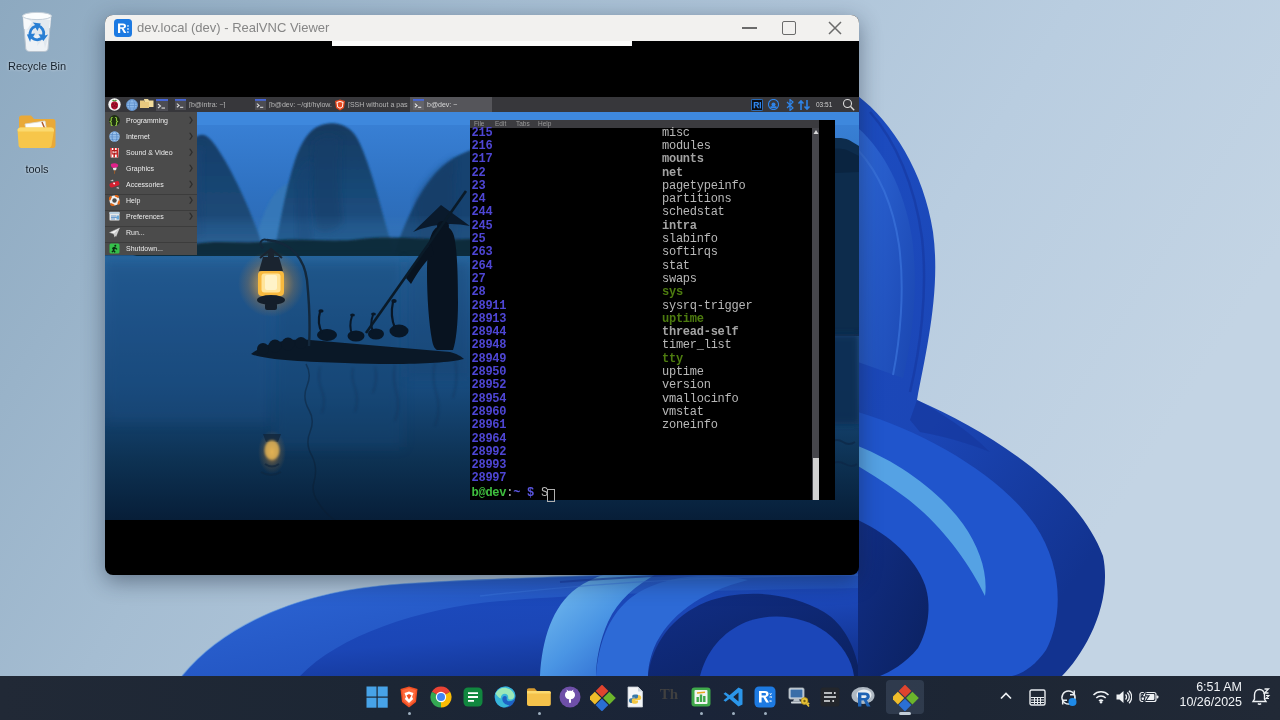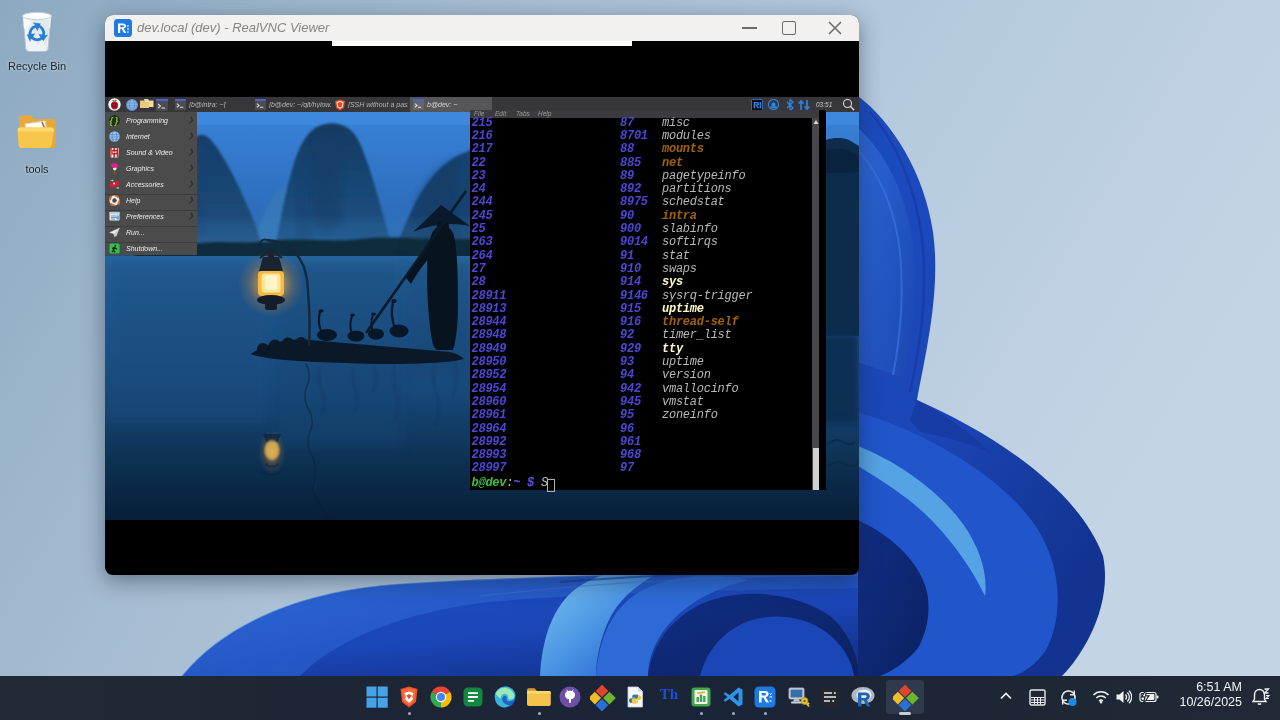--- a/index.html
+++ b/index.html
@@ -1,20 +1,20 @@
 <!DOCTYPE html>
 <html><head><meta charset="utf-8">
 <style>
 html,body{margin:0;padding:0;width:1280px;height:720px;overflow:hidden;background:#b4c8da;font-family:"Liberation Sans",sans-serif;}
 .a{position:absolute;}
 #desk{width:1280px;height:720px;position:relative;overflow:hidden;}
 .dlabel{color:#14202c;font-size:11px;text-align:center;width:86px;text-shadow:0 0 3px rgba(255,255,255,.7);}
 .tcol{position:absolute;top:6.7px;margin:0;font-family:"Liberation Mono",monospace;font-size:12px;line-height:13.3px;letter-spacing:-0.25px;font-weight:bold;}
-.cy{color:#a16207;font-weight:bold;}
-.bl{color:#fef9c3;font-weight:bold;}
+.cy{color:#a3a3a3;font-weight:bold;}
+.bl{color:#4d7c0f;font-weight:bold;}
 .ti{position:absolute;top:685px;}
 .tdot{position:absolute;top:711.5px;width:3px;height:3px;border-radius:2px;background:#9fb0c0;}
 </style></head>
 <body>
 <div id="desk">
 
 <svg class="a" style="left:0;top:0" width="1280" height="720" viewBox="0 0 1280 720">
 <defs>
 <linearGradient id="bg" x1="0" y1="0" x2="1" y2="0.35">
  <stop offset="0" stop-color="#8da9c0"></stop>
@@ -82,21 +82,21 @@
   <path d="M4,6 C4,4.5 5,3.5 6.5,3.5 L16,3.5 L19,7 L38,7 C39.5,7 40.5,8 40.5,9.5 L40.5,33 C40.5,35 39.5,36 38,36 L6.5,36 C5,36 4,35 4,33.5 Z" fill="#e9a938"></path>
   <path d="M10,12 L30,9 L33,26 L13,29 Z" fill="#fdfdfb" stroke="#d8d8d2" stroke-width="0.8"></path>
   <path d="M27,10 L32,22" stroke="#b05c2a" stroke-width="1.5"></path>
   <path d="M14,22 C16,19 19,18 21,19 L18,23 Z" fill="#7aa348"></path>
   <path d="M2.5,18 C2.8,16.5 4,15.5 5.5,15.5 L36,15.5 C38,15.5 39.3,17 39,18.8 L36.5,33.5 C36.2,35 35,36 33.5,36 L6.5,36 C5,36 3.8,35 3.6,33.5 Z" fill="#f7c64a"></path>
   <path d="M2.5,18 C2.8,16.5 4,15.5 5.5,15.5 L36,15.5 C38,15.5 39.3,17 39,18.8 L38.9,19.6 L3.1,19.6 Z" fill="#fbd96e"></path>
  </svg>
  <div class="dlabel" style="margin-top:11px">tools</div>
 </div>
 
-<div class="a" id="win" style="left:105px;top:15px;width:754px;height:560px;border-radius:8px;overflow:hidden;background:#000;box-shadow:0 6px 22px rgba(20,30,50,0.45);font-style:italic;">
+<div class="a" id="win" style="left:105px;top:15px;width:754px;height:560px;border-radius:8px;overflow:hidden;background:#000;box-shadow:0 6px 22px rgba(20,30,50,0.45);">
  <div class="a" style="left:0;top:0;width:754px;height:26px;background:#f2f1ef;">
   <svg class="a" style="left:9px;top:4px" width="18" height="18" viewBox="0 0 18 18">
    <rect x="0" y="0" width="18" height="18" rx="3.5" fill="#1d7ae2"></rect>
    <path d="M4,14 L4,4.5 L9,4.5 C11,4.5 12,5.5 12,7 C12,8.5 11,9.3 9.6,9.5 L12.4,14 L10,14 L7.6,9.8 L6.2,9.8 L6.2,14 Z M6.2,6.2 L6.2,8.2 L8.8,8.2 C9.5,8.2 9.9,7.8 9.9,7.2 C9.9,6.6 9.5,6.2 8.8,6.2 Z" fill="#fff"></path>
    <rect x="12.6" y="4.5" width="2.2" height="9.5" fill="#1d7ae2"></rect>
    <g fill="#fff" font-family="Liberation Sans" font-size="3.4" font-weight="bold">
     <text x="12.9" y="7.6">v</text>
             <text x="12.9" y="10.6">n</text>
             <text x="12.9" y="13.6">c</text>
    </g>
@@ -401,21 +401,21 @@
   <div class="a" style="left:21px;top:133px;">Shutdown...</div>
   <div class="a" style="left:83px;top:4px;color:#2e2e2e;">❯</div>
   <div class="a" style="left:83px;top:20px;color:#2e2e2e;">❯</div>
   <div class="a" style="left:83px;top:36px;color:#2e2e2e;">❯</div>
   <div class="a" style="left:83px;top:52px;color:#2e2e2e;">❯</div>
   <div class="a" style="left:83px;top:68px;color:#2e2e2e;">❯</div>
   <div class="a" style="left:83px;top:84px;color:#2e2e2e;">❯</div>
   <div class="a" style="left:83px;top:100px;color:#2e2e2e;">❯</div>
  </div>
 
- <div class="a" id="term" style="left:365px;top:95px;width:315px;height:380px;background:#000;padding-left:41px;">
+ <div class="a" id="term" style="left:365px;top:105px;width:365px;height:380px;background:#000;">
   <div class="a" style="left:0;top:0;width:349px;height:7.5px;background:#3b3b3f;font-size:6.5px;color:#9a9a9a;overflow:hidden;">
    <span class="a" style="left:4px;top:0.2px">File</span>
           <span class="a" style="left:25px;top:0.2px">Edit</span>
           <span class="a" style="left:46px;top:0.2px">Tabs</span>
           <span class="a" style="left:68px;top:0.2px">Help</span>
   </div>
   <div class="a" style="left:342px;top:7.5px;width:7px;height:372.5px;background:#46464b;">
    <svg class="a" style="left:0.5px;top:1px" width="6" height="6" viewBox="0 0 6 6">
             <path d="M3,1 L5.5,5 L0.5,5 Z" fill="#d8d8d8"></path>
           </svg>
@@ -444,47 +444,20 @@
 28949
 28950
 28952
 28954
 28960
 28961
 28964
 28992
 28993
 28997</pre>
-  <pre class="tcol" style="left:150px;color:#4e46d4;">87
-8701
-88
-885
-89
-892
-8975
-90
-900
-9014
-91
-910
-914
-9146
-915
-916
-92
-929
-93
-94
-942
-945
-95
-96
-961
-968
-97</pre>
   <pre class="tcol" style="left:192px;color:#b8b8b8;font-weight:normal;">misc
 modules
 <span class="cy">mounts</span>
 <span class="cy">net</span>
 pagetypeinfo
 partitions
 schedstat
 <span class="cy">intra</span>
 slabinfo
 softirqs
@@ -554,21 +527,21 @@
  <rect x="15" y="8.6" width="9" height="9" transform="rotate(45 19.5 13)" fill="#6cb52c"></rect>
  <rect x="7.5" y="15.6" width="9" height="9" transform="rotate(45 12 20)" fill="#2a6fd4"></rect>
  <rect x="0.4" y="8.6" width="9" height="9" transform="rotate(45 4.9 13)" fill="#f0bc2a"></rect>
 </svg>
 <svg class="ti" style="left:623px" width="24" height="24" viewBox="0 0 24 24">
  <path d="M5,2 L15,2 L19.5,6.5 L19.5,22 L5,22 Z" fill="#f4f6f8" stroke="#c8ced6" stroke-width="0.8"></path>
  <path d="M15,2 L15,6.5 L19.5,6.5 Z" fill="#cdd6de"></path>
  <path d="M11.8,9.5 c-2,0 -2.6,0.9 -2.6,2 l0,1.2 l2.7,0 l0,0.5 l-3.8,0 c-1.2,0 -2.1,0.8 -2.1,2.3 c0,1.5 0.8,2.4 2,2.4 l1.2,0 l0,-1.5 c0,-1 0.7,-1.8 1.8,-1.8 l2.8,0 c0.9,0 1.6,-0.8 1.6,-1.8 l0,-1.6 c0,-1 -0.8,-1.7 -1.9,-1.7 Z" fill="#3878a8"></path>
  <path d="M12.4,18.7 c2,0 2.6,-0.9 2.6,-2 l0,-1.2 l-2.7,0 l0,-0.5 l3.8,0 c1.2,0 2.1,-0.8 2.1,-2.3 c0,-1.5 -0.8,-2.4 -2,-2.4 l-1.2,0 l0,1.5 c0,1 -0.7,1.8 -1.8,1.8 l-2.8,0 c-0.9,0 -1.6,0.8 -1.6,1.8 l0,1.6 c0,1 0.8,1.7 1.9,1.7 Z" fill="#f5c842"></path>
 </svg>
-<div class="a" style="left:656px;top:686px;width:26px;text-align:center;font-size:15px;font-weight:bold;color:#1d4ed8;font-family:'Liberation Serif',serif;">Th</div>
+<div class="a" style="left:656px;top:686px;width:26px;text-align:center;font-size:15px;font-weight:bold;color:#404040;font-family:'Liberation Serif',serif;">Th</div>
 <svg class="ti" style="left:689px" width="24" height="24" viewBox="0 0 24 24">
  <rect x="2.5" y="2.5" width="19" height="19" rx="3" fill="#3fa84a"></rect>
  <rect x="5.5" y="5" width="13" height="14" rx="1" fill="#f2f5f2"></rect>
  <g fill="#3fa84a">
         <rect x="7.5" y="12" width="2.4" height="5"></rect>
         <rect x="10.8" y="9.5" width="2.4" height="7.5"></rect>
         <rect x="14.1" y="11" width="2.4" height="6"></rect>
       </g>
  <path d="M8,8 L16,7.2" stroke="#e8a81e" stroke-width="1.6"></path>
 </svg>

